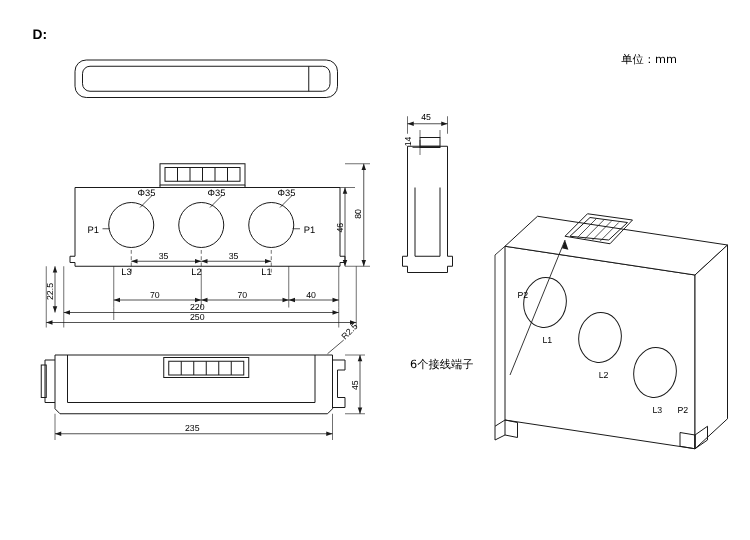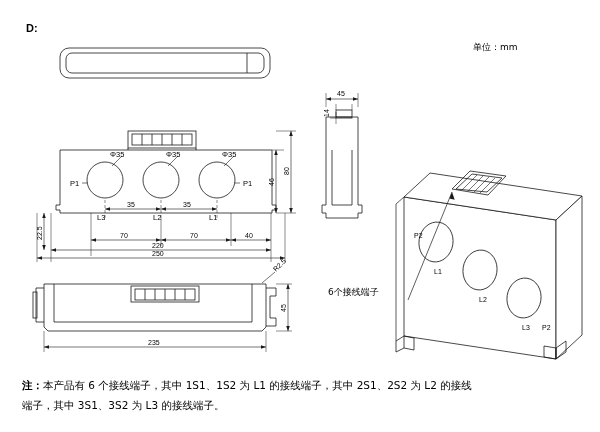--- a/index.html
+++ b/index.html
@@ -36,21 +36,21 @@
   }
   #top-label {
     position: absolute;
     left: 26px;
     top: 22px;
     font-size: 11px;
     font-weight: bold;
   }
   #unit-label {
     position: absolute;
-    left: 473px;
+    left: 497px;
     top: 41px;
     font-size: 9px;
     font-family: "DejaVu Sans", sans-serif;
   }
   #note-block {
     position: absolute;
     left: 22px;
     top: 375px;
     width: 560px;
     font-family: "DejaVu Sans", sans-serif;
@@ -289,20 +289,14 @@
       <text x="414" y="238" font-size="7">P2</text>
       <text x="434" y="274" font-size="7">L1</text>
       <text x="479" y="302" font-size="7">L2</text>
       <text x="522" y="330" font-size="7">L3</text>
       <text x="542" y="330" font-size="7">P2</text>
     </g>
   </svg>
 
   <div class="lbl cn" style="left:328px; top:288px; font-size:9px;">6个接线端子</div>
 
-  <div id="note-block">
-    <div>
-      <span class="note-head">注：</span><span>本产品有 6 个接线端子，其中 1S1、1S2 为 L1 的接线端子，其中 2S1、2S2 为 L2 的接线</span>
-    </div>
-    <div>端子，其中 3S1、3S2 为 L3 的接线端子。</div>
-  </div>
 
 </div>
 
 </body></html>

